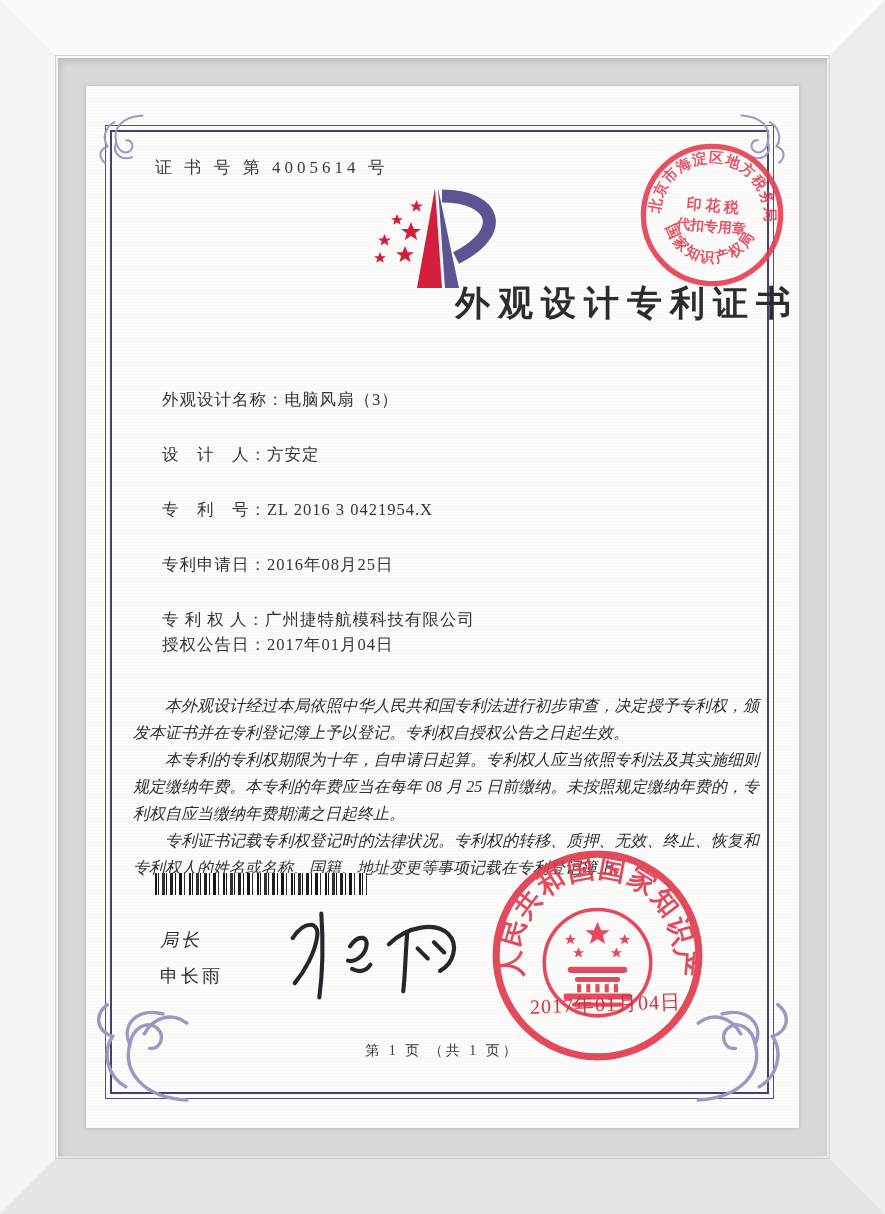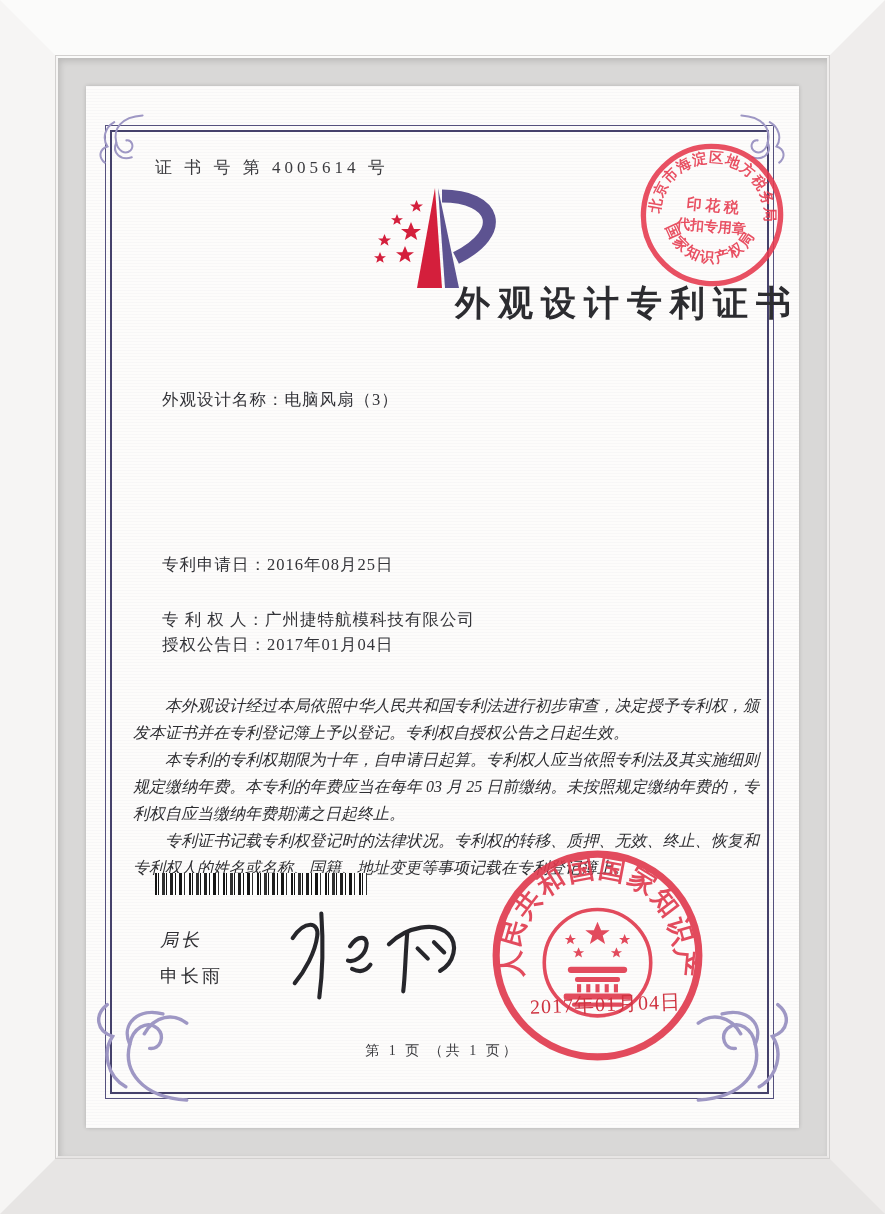--- a/index.html
+++ b/index.html
@@ -105,33 +105,39 @@
       <polygon points="77,4 84,104 59,104" fill="#d41f3c"></polygon>
       <polygon points="80,4 101,104 87,104" fill="#5d5391"></polygon>
       <path d="M84,12 C138,12 150,48 98,74" fill="none" stroke="#5d5391" stroke-width="13"></path>
     </svg>
 
     <div class="abs title">外观设计专利证书</div>
 
     <div class="abs field" style="top:291px">
       <span class="lab">外观设计名称：</span><span>电脑风扇（3）</span>
     </div>
+    <div class="abs field" style="top:346px">
+      <span class="lab">设　计　人：</span><span>方安定</span>
+    </div>
+    <div class="abs field" style="top:401px">
+      <span class="lab">专　利　号：</span><span>ZL 2016 3 0421954.X</span>
+    </div>
     <div class="abs field" style="top:456px">
       <span class="lab">专利申请日：</span><span>2016年08月25日</span>
     </div>
     <div class="abs field" style="top:511px">
       <span class="lab">专 利 权 人：</span><span>广州捷特航模科技有限公司</span>
     </div>
     <div class="abs field" style="top:536px">
       <span class="lab">授权公告日：</span><span>2017年01月04日</span>
     </div>
 
     <div class="abs paras">
       <p>本外观设计经过本局依照中华人民共和国专利法进行初步审查，决定授予专利权，颁发本证书并在专利登记簿上予以登记。专利权自授权公告之日起生效。</p>
-      <p>本专利的专利权期限为十年，自申请日起算。专利权人应当依照专利法及其实施细则规定缴纳年费。本专利的年费应当在每年 03 月 25 日前缴纳。未按照规定缴纳年费的，专利权自应当缴纳年费期满之日起终止。</p>
+      <p>本专利的专利权期限为十年，自申请日起算。专利权人应当依照专利法及其实施细则规定缴纳年费。本专利的年费应当在每年 08 月 25 日前缴纳。未按照规定缴纳年费的，专利权自应当缴纳年费期满之日起终止。</p>
       <p>专利证书记载专利权登记时的法律状况。专利权的转移、质押、无效、终止、恢复和专利权人的姓名或名称、国籍、地址变更等事项记载在专利登记簿上。</p>
     </div>
 
     <div class="abs barcode"></div>
 
     <div class="abs signer-title">局长</div>
     <div class="abs signer-name">申长雨</div>
 
     <svg class="abs signature" width="215" height="105" viewBox="0 0 210 100">
       <g fill="none" stroke="#26262b" stroke-width="4" stroke-linecap="round">

